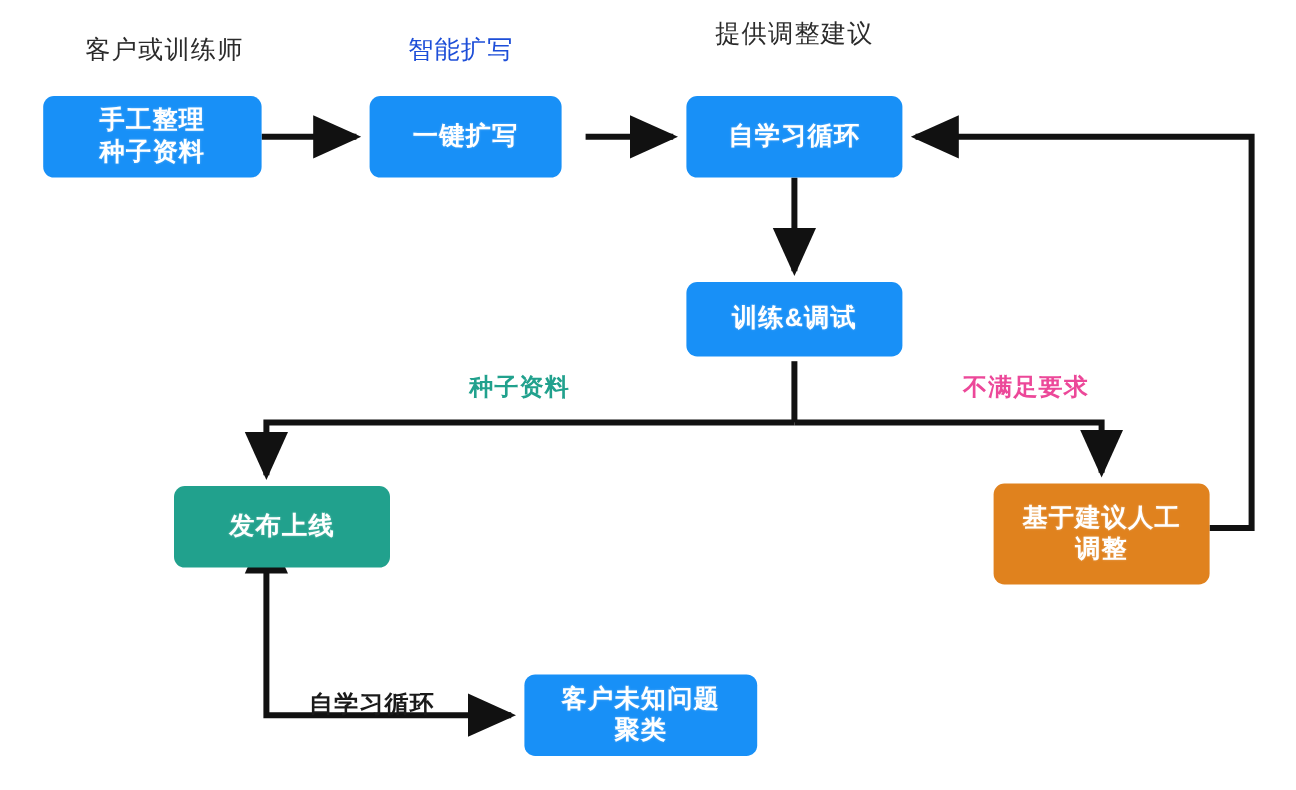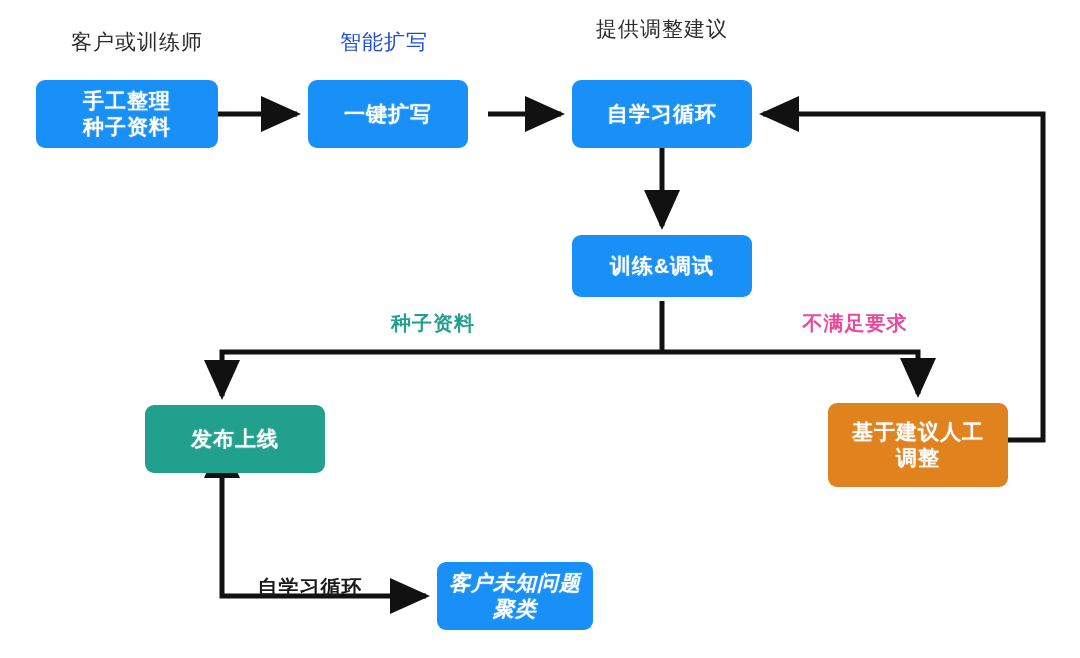--- a/index.html
+++ b/index.html
@@ -95,21 +95,21 @@
     </div>
   <div id="node-layer">
       <div class="node" style="left: 36px; top: 80px; width: 182px; height: 68px; background: rgb(24, 144, 247);">手工整理
 种子资料</div>
       <div class="node" style="left: 308px; top: 80px; width: 160px; height: 68px; background: rgb(24, 144, 247);">一键扩写</div>
       <div class="node" style="left: 572px; top: 80px; width: 180px; height: 68px; background: rgb(24, 144, 247);">自学习循环</div>
       <div class="node" style="left: 572px; top: 235px; width: 180px; height: 62px; background: rgb(24, 144, 247);">训练&amp;调试</div>
       <div class="node" style="left: 132px; top: 405px; width: 180px; height: 68px; background: rgb(33, 161, 141); margin-left: 13px;">发布上线</div>
       <div class="node" style="left: 828px; top: 403px; width: 180px; height: 84px; background: rgb(224, 130, 30);">基于建议人工
 调整</div>
-      <div class="node" style="left: 437px; top: 562px; width: 156px; height: 68px; background: rgb(24, 144, 247); font-style: italic;">客户未知问题
+      <div class="node" style="left: 437px; top: 562px; width: 194px; height: 68px; background: rgb(24, 144, 247);">客户未知问题
 聚类</div>
     </div>
   <div id="edge-label-layer">
       <div class="edge-label" style="left: 433px; top: 313px; color: rgb(33, 161, 141);">种子资料</div>
       <div class="edge-label" style="left: 855px; top: 313px; color: #ec4899;">不满足要求</div>
       <div class="edge-label" style="left: 310px; top: 577px; color: rgb(26, 26, 26); text-align: right;">自学习循环</div>
     </div>
 
 </div>
 

